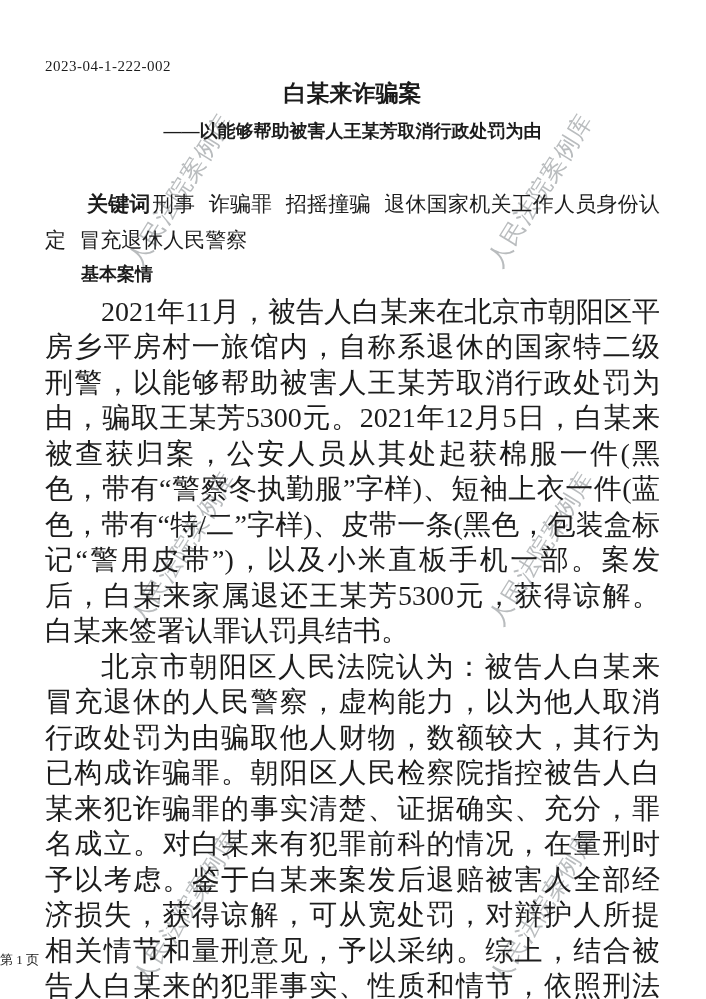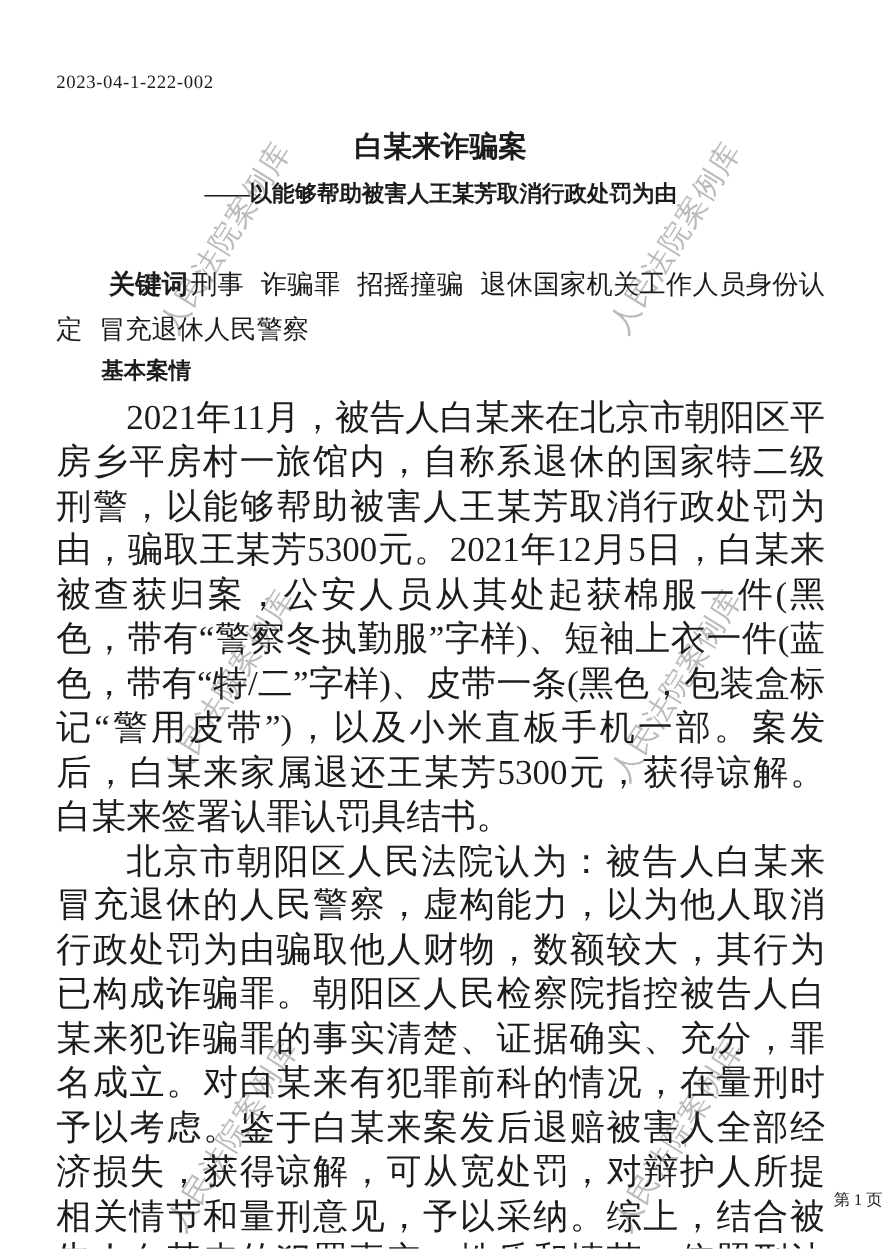--- a/index.html
+++ b/index.html
@@ -37,21 +37,21 @@
     position:absolute; inset:0; z-index:1;
     padding:55px 46px 0 45px;
     box-sizing:border-box;
   }
   .case-number {
     font-size:15px;
     line-height:22px;
     letter-spacing:0.5px;
   }
   .doc-title {
-    margin-top:25px;
+    margin-top:1px;
     text-align:center;
     font-size:23px;
     font-weight:bold;
     line-height:32px;
   }
   .doc-subtitle {
     margin-top:7px;
     text-align:center;
     font-size:18px;
     font-weight:600;
@@ -80,21 +80,21 @@
   .para {
     margin:0;
     font-size:28px;
     line-height:35.5px;
     text-align:justify;
     text-indent:2em;
   }
   .footer {
     position:absolute;
     left:0; right:0; top:951px;
-    text-align:right;
+    text-align:left;
     font-size:13px;
     z-index:1;
     color:#1c1c1c;
   }
 </style>
 </head>
 <body>
 
 <div class="page">
 

